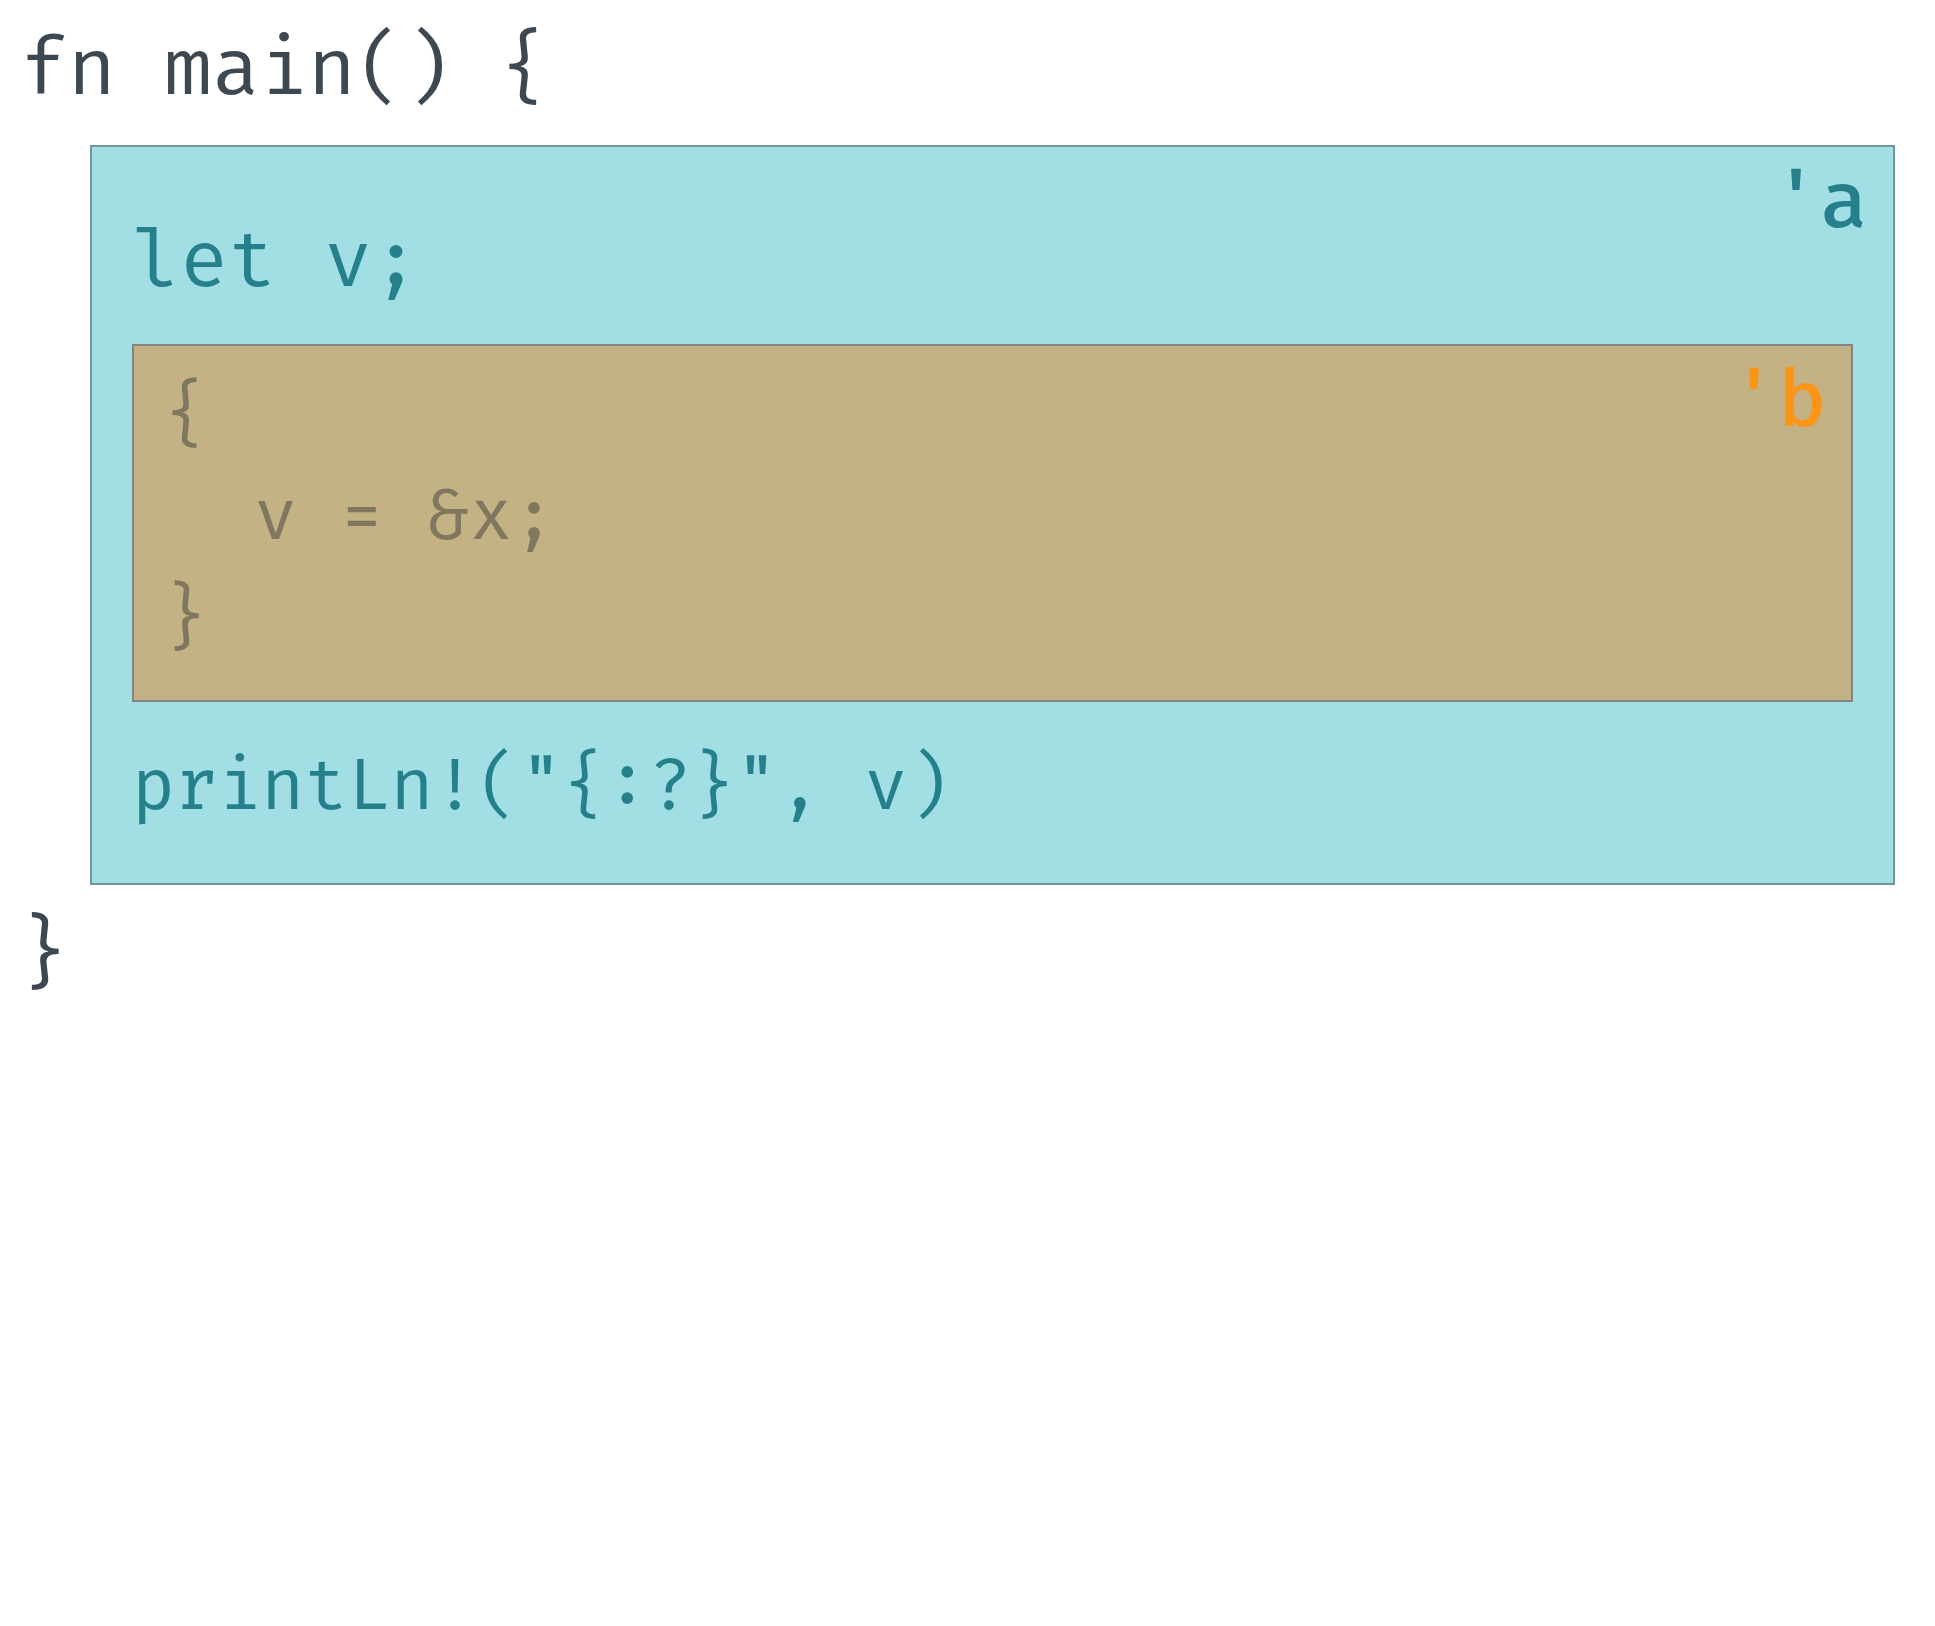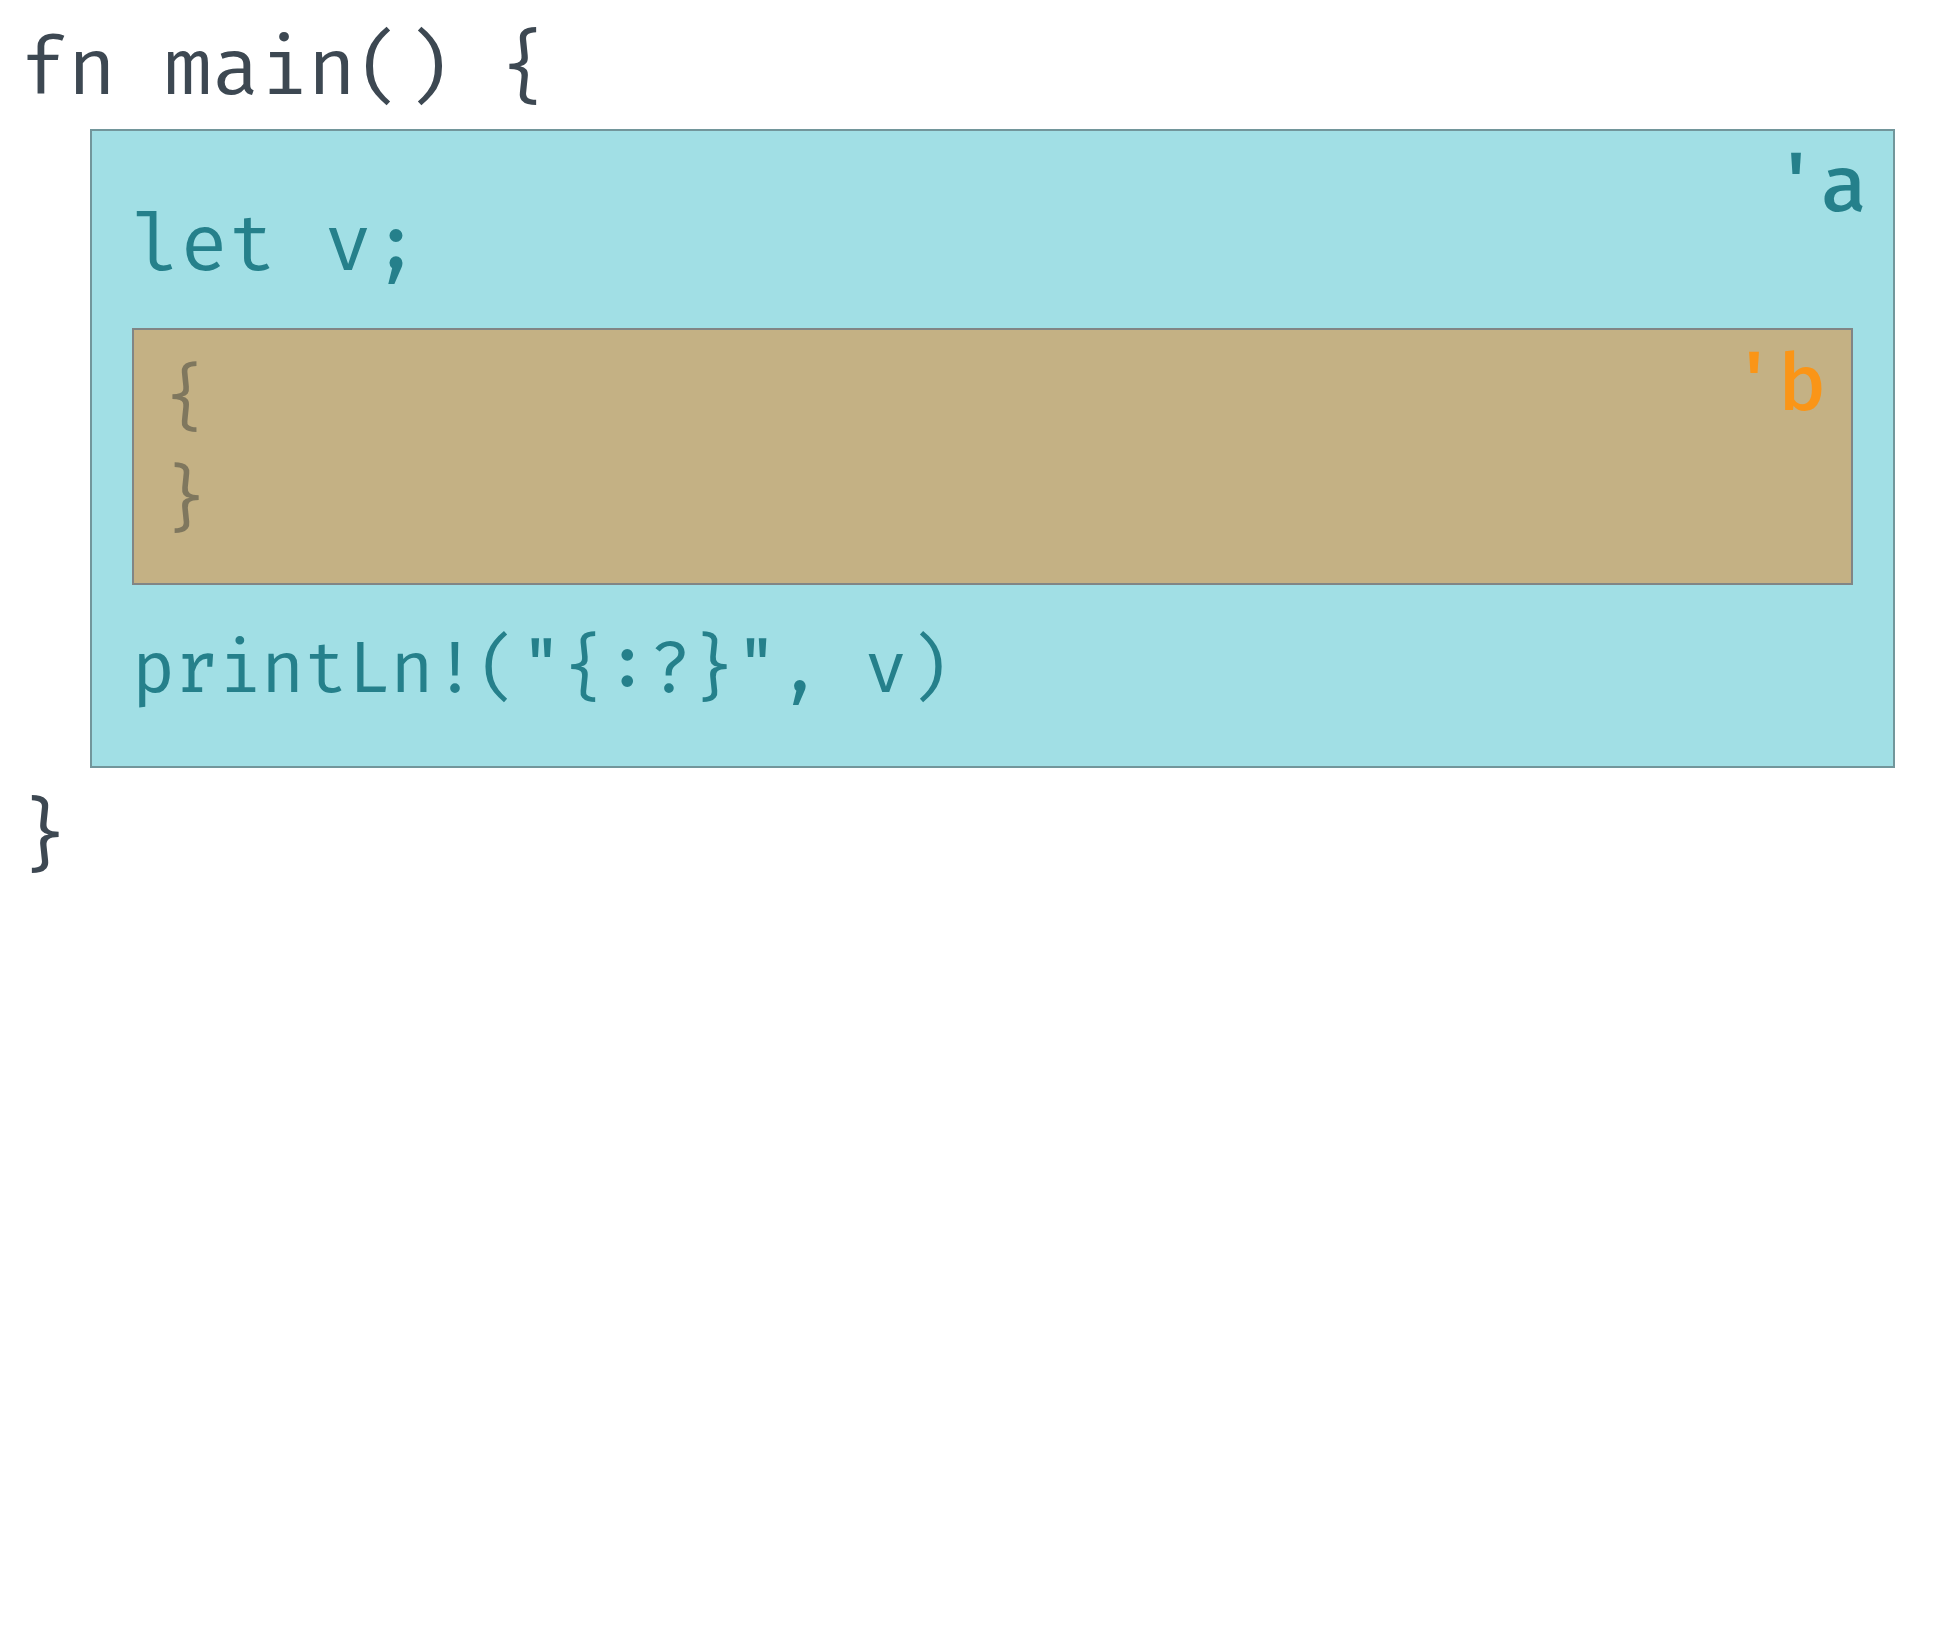--- a/index.html
+++ b/index.html
@@ -16,21 +16,21 @@
     width: 1935px;
     height: 1626px;
     position: relative;
   }
   .code-line {
     line-height: 1.3;
     white-space: pre;
   }
   .fn-sig {
     color: #3d4852;
-    margin-bottom: 8px;
+    margin-bottom: 24px;
     font-size: 78px;
   }
   .close-main {
     color: #3d4852;
     margin-top: 20px;
     font-size: 78px;
   }
   .scope-a {
     background: #9ddee4;
     border: 2px solid #6b9196;
@@ -87,19 +87,20 @@
 
 <div class="code-line fn-sig">fn main() {</div>
 
 <div class="scope-a">
   <div class="lifetime-label lifetime-a">'a</div>
   <div class="code-line let-v">let v;</div>
 
   <div class="scope-b">
     <div class="lifetime-label lifetime-b">'b</div>
     <div class="code-line inner-code">{</div>
+    <div class="code-line inner-code inner-indent">v = &amp;x;</div>
     <div class="code-line inner-code">}</div>
   </div>
 
   <div class="code-line println-line">printLn!("{:?}", v)</div>
 </div>
 
 <div class="code-line close-main">}</div>
 
 </body></html>

